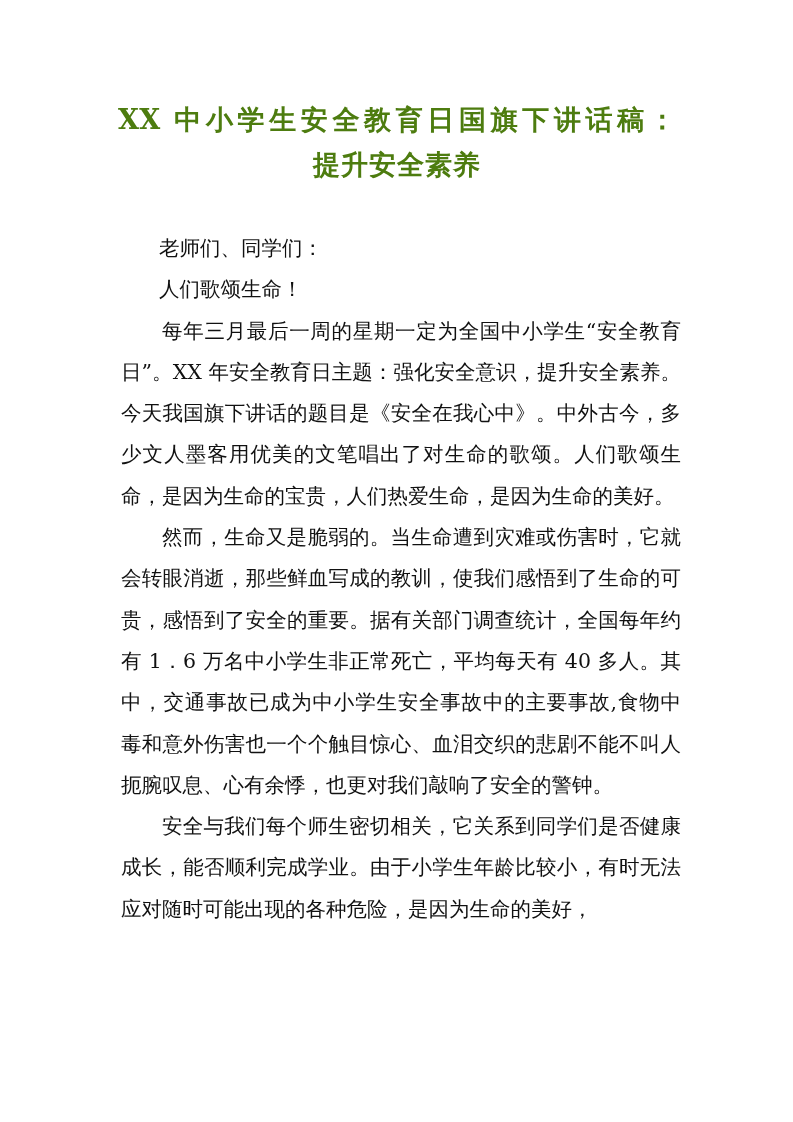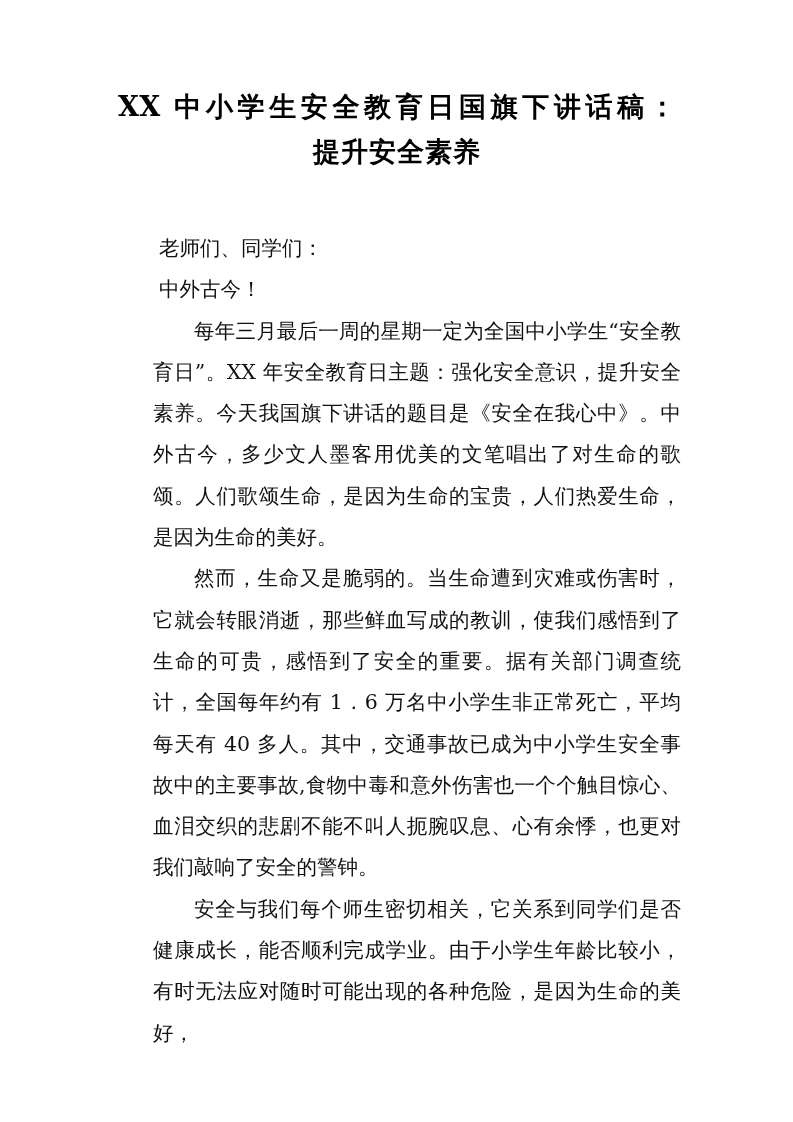--- a/index.html
+++ b/index.html
@@ -20,26 +20,26 @@
     margin: 0 auto;
     background: #ffffff;
     overflow: hidden;
     box-sizing: border-box;
   }
 
   
   .doc-title {
     position: absolute;
     left: 118px;
-    top: 84px;
+    top: 97px;
     width: 558px;
     font-weight: bold;
     font-size: 27px;
     line-height: 45px;
-    color: #000000;
+    color: #4d7c0f;
   }
   .title-line-1 {
     display: block;
     text-align: justify;
     text-align-last: justify;
     letter-spacing: 0.2px;
     white-space: nowrap;
   }
   .title-line-2 {
     display: block;
@@ -74,34 +74,33 @@
   
   .para.indent2 {
     text-indent: 41px;
   }
   
   .para {
     text-align-last: left;
   }
   .para.indent2 {
     text-align-last: left;
-    margin-left: 32px;
   }
 </style>
 </head>
 <body>
 
 <div class="page">
 
   <div class="doc-title">
     <span class="title-line-1">XX 中小学生安全教育日国旗下讲话稿：</span>
     <span class="title-line-2">提升安全素养</span>
   </div>
 
   <div class="doc-body">
     <p class="para salutation">老师们、同学们：</p>
-    <p class="para salutation">中外古今！</p>
+    <p class="para salutation">人们歌颂生命！</p>
     <p class="para indent2">每年三月最后一周的星期一定为全国中小学生“安全教育日”。XX 年安全教育日主题：强化安全意识，提升安全素养。今天我国旗下讲话的题目是《安全在我心中》。中外古今，多少文人墨客用优美的文笔唱出了对生命的歌颂。人们歌颂生命，是因为生命的宝贵，人们热爱生命，是因为生命的美好。</p>
     <p class="para indent2">然而，生命又是脆弱的。当生命遭到灾难或伤害时，它就会转眼消逝，那些鲜血写成的教训，使我们感悟到了生命的可贵，感悟到了安全的重要。据有关部门调查统计，全国每年约有 1．6 万名中小学生非正常死亡，平均每天有 40 多人。其中，交通事故已成为中小学生安全事故中的主要事故,食物中毒和意外伤害也一个个触目惊心、血泪交织的悲剧不能不叫人扼腕叹息、心有余悸，也更对我们敲响了安全的警钟。</p>
     <p class="para indent2">安全与我们每个师生密切相关，它关系到同学们是否健康成长，能否顺利完成学业。由于小学生年龄比较小，有时无法应对随时可能出现的各种危险，是因为生命的美好，</p>
   </div>
 
 </div>
 
 </body></html>

